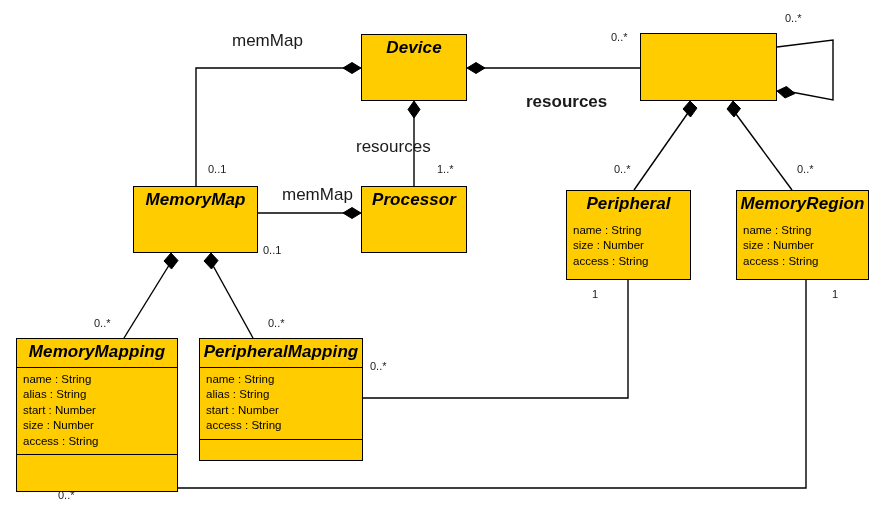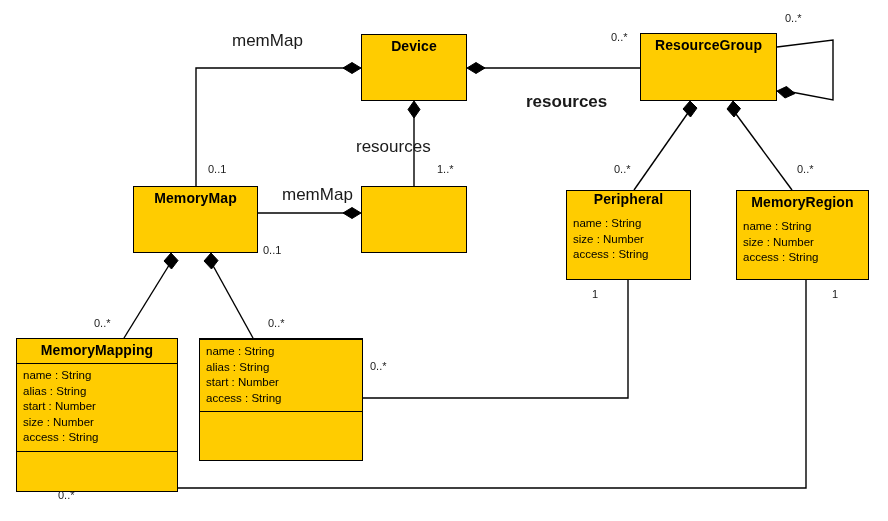--- a/index.html
+++ b/index.html
@@ -26,26 +26,27 @@
   .uml-class {
     position: absolute;
     background: #FFCC00;
     border: 1px solid #000000;
     box-sizing: border-box;
     display: flex;
     flex-direction: column;
   }
   .uml-title {
     font-weight: bold;
-    font-size: 14px;
+    font-size: 17px;
     color: #000000;
     text-align: center;
     padding: 4px 2px 5px 2px;
     line-height: 1.1;
     letter-spacing: 0.1px;
+    font-style: italic;
   }
   .uml-sep {
     height: 1px;
     background: #000000;
     width: 100%;
   }
   .uml-attrs {
     padding: 4px 6px 5px 6px;
     font-size: 11.5px;
     color: #000000;
@@ -119,34 +120,34 @@
       <polygon points="211,253 218,260.5 211.5,269 204,261"></polygon>
     </g>
   </svg>
 
   <div class="uml-class" style="left:361px; top:34px; width:106px; height:67px;">
     <div class="uml-title">Device</div>
     <div class="simple-body"></div>
   </div>
 
   <div class="uml-class" style="left:640px; top:33px; width:137px; height:68px;">
-    <div class="uml-title">ResourceGroup</div>
     <div class="simple-body"></div>
   </div>
 
   <div class="uml-class" style="left:133px; top:186px; width:125px; height:67px;">
     <div class="uml-title">MemoryMap</div>
     <div class="simple-body"></div>
   </div>
 
   <div class="uml-class" style="left:361px; top:186px; width:106px; height:67px;">
-    <div class="simple-body"></div>
-  </div>
-
-  <div class="uml-class" style="left:566px; top:190px; width:125px; height:90px;justify-content:center;">
+    <div class="uml-title">Processor</div>
+    <div class="simple-body"></div>
+  </div>
+
+  <div class="uml-class" style="left:566px; top:190px; width:125px; height:90px;">
     <div class="uml-title">Peripheral</div>
     <div class="uml-sep"></div>
     <div class="uml-attrs">
       <div class="uml-attr">name : String</div>
       <div class="uml-attr">size : Number</div>
       <div class="uml-attr">access : String</div>
     </div>
     <div class="uml-sep"></div>
     <div class="uml-ops"></div>
   </div>
@@ -171,20 +172,21 @@
       <div class="uml-attr">alias : String</div>
       <div class="uml-attr">start : Number</div>
       <div class="uml-attr">size : Number</div>
       <div class="uml-attr">access : String</div>
     </div>
     <div class="uml-sep"></div>
     <div class="uml-ops"></div>
   </div>
 
   <div class="uml-class" style="left:199px; top:338px; width:164px; height:123px;">
+    <div class="uml-title">PeripheralMapping</div>
     <div class="uml-sep"></div>
     <div class="uml-attrs">
       <div class="uml-attr">name : String</div>
       <div class="uml-attr">alias : String</div>
       <div class="uml-attr">start : Number</div>
       <div class="uml-attr">access : String</div>
     </div>
     <div class="uml-sep"></div>
     <div class="uml-ops"></div>
   </div>

